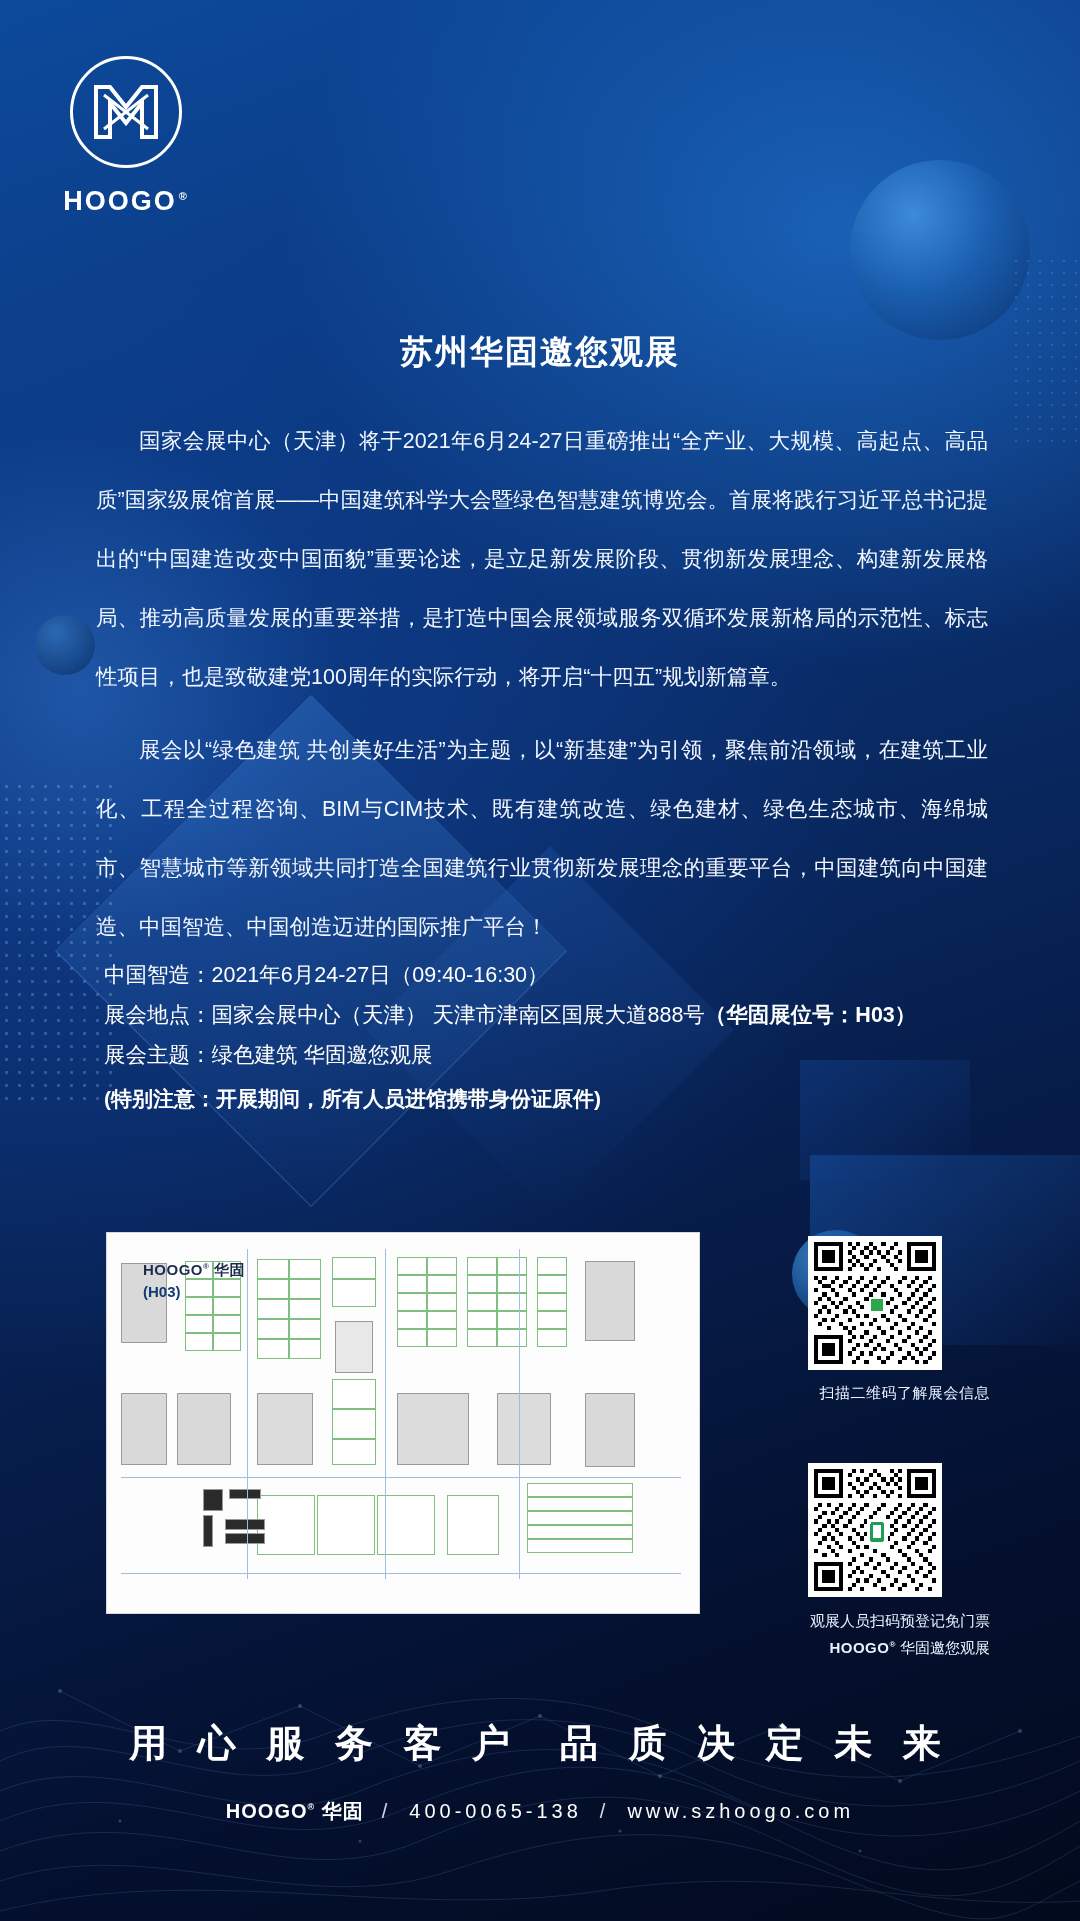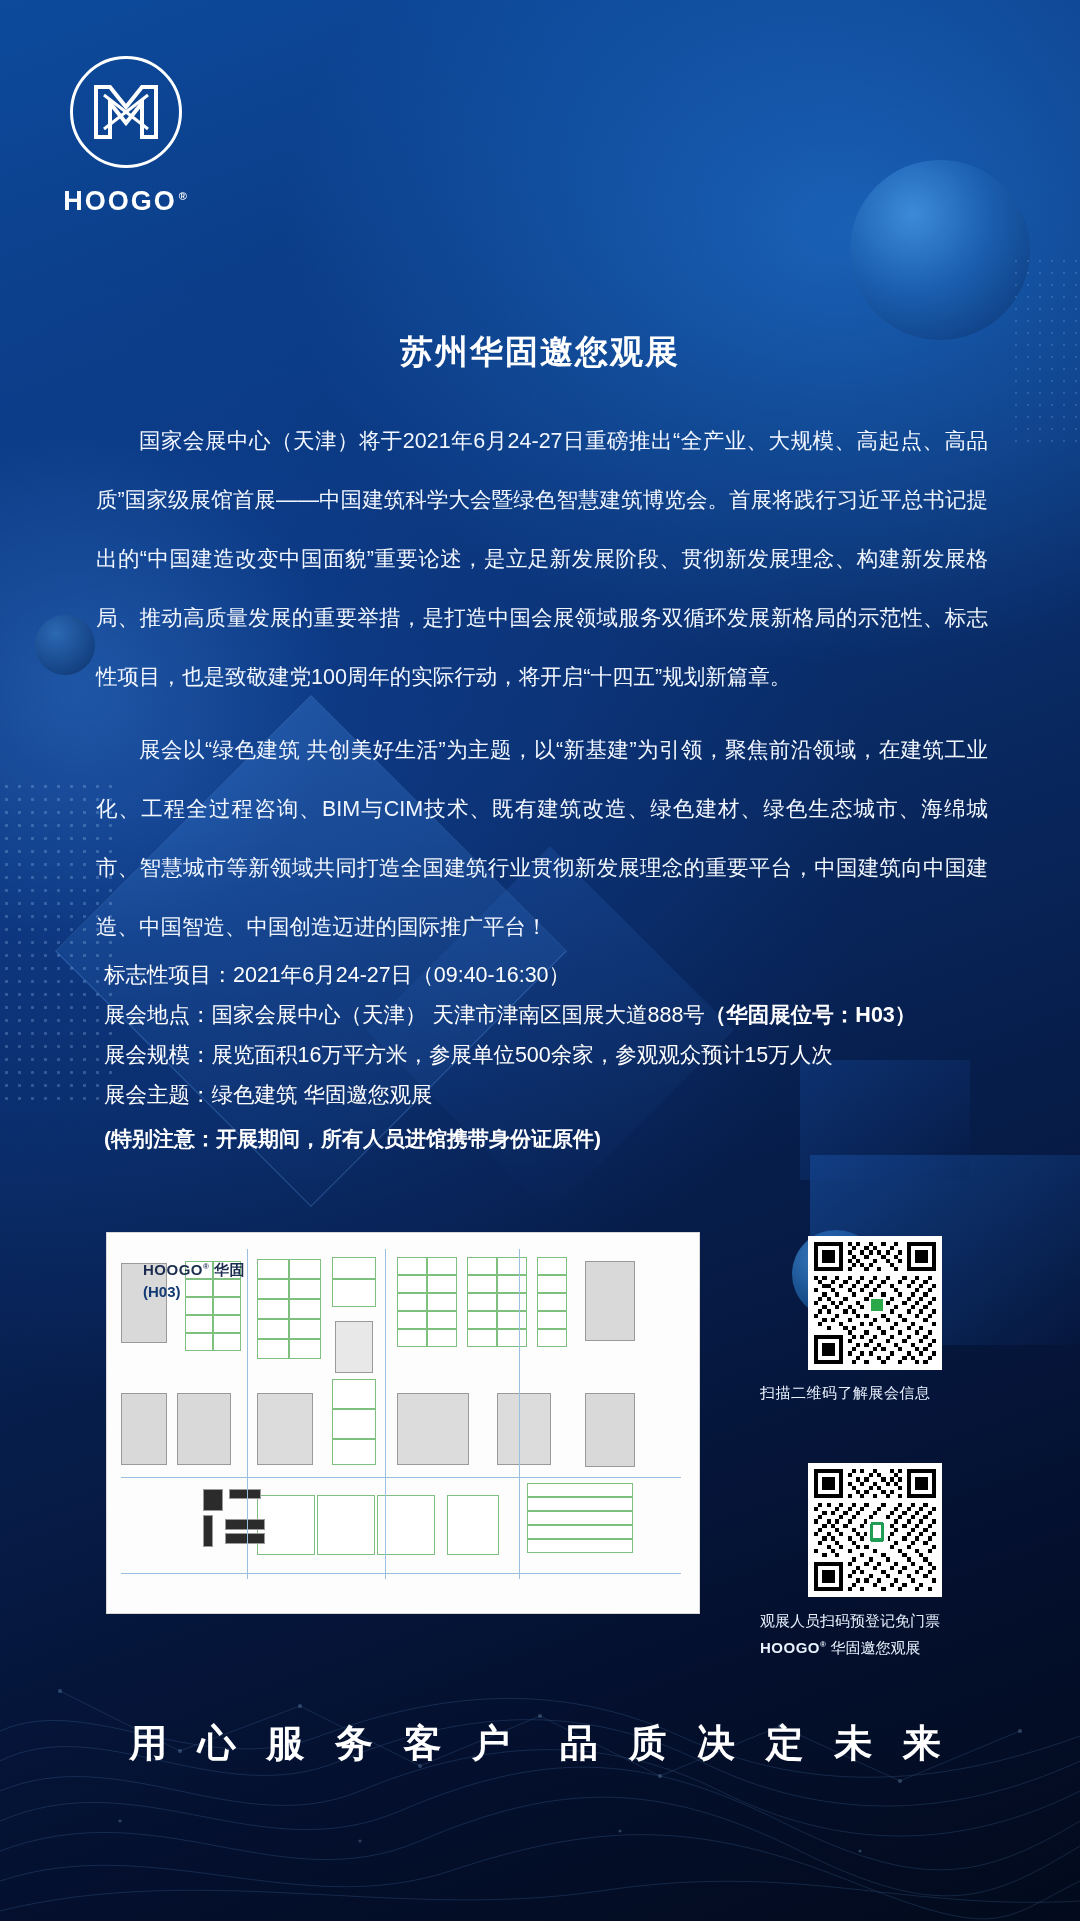--- a/index.html
+++ b/index.html
@@ -217,21 +217,21 @@
   }
   .fp-badge .b1 sup { font-size: 8px; }
   .fp-badge .b2 { font-size: 15px; font-weight: bold; margin-top: 3px; }
 
   
   .qr-col {
     position: absolute;
     top: 1236px;
     left: 760px;
     width: 230px;
-    text-align: left;
+    text-align: right;
   }
   .qr-box {
     width: 122px; height: 122px;
     margin: 0 auto;
     background: #ffffff;
     padding: 6px;
     box-sizing: content-box;
   }
   .qr-img { width: 122px; height: 122px; display: block; }
   .qr-caption {
@@ -310,27 +310,24 @@
 
   <div class="title-sub">苏州华固邀您观展</div>
 
   <div class="body-block">
     <p class="para">国家会展中心（天津）将于2021年6月24-27日重磅推出“全产业、大规模、高起点、高品质”国家级展馆首展——中国建筑科学大会暨绿色智慧建筑博览会。首展将践行习近平总书记提出的“中国建造改变中国面貌”重要论述，是立足新发展阶段、贯彻新发展理念、构建新发展格局、推动高质量发展的重要举措，是打造中国会展领域服务双循环发展新格局的示范性、标志性项目，也是致敬建党100周年的实际行动，将开启“十四五”规划新篇章。</p>
     <p class="para">展会以“绿色建筑 共创美好生活”为主题，以“新基建”为引领，聚焦前沿领域，在建筑工业化、工程全过程咨询、BIM与CIM技术、既有建筑改造、绿色建材、绿色生态城市、海绵城市、智慧城市等新领域共同打造全国建筑行业贯彻新发展理念的重要平台，中国建筑向中国建造、中国智造、中国创造迈进的国际推广平台！</p>
   </div>
 
   <div class="info-block">
     <div class="info-line">
-      <span>标志性项目：</span><span>2021年6月24-27日（09:40-16:30）</span>
+      <span>中国智造：</span><span>2021年6月24-27日（09:40-16:30）</span>
     </div>
     <div class="info-line">
       <span>展会地点：</span><span>国家会展中心（天津） 天津市津南区国展大道888号</span><b>（华固展位号：H03）</b>
-    </div>
-    <div class="info-line">
-      <span>展会规模：</span><span>展览面积16万平方米，参展单位500余家，参观观众预计15万人次</span>
     </div>
     <div class="info-line">
       <span>展会主题：</span><span>绿色建筑 华固邀您观展</span>
     </div>
     <div class="info-note">(特别注意：开展期间，所有人员进馆携带身份证原件)</div>
   </div>
 
   <div class="floorplan">
     <div class="fp-canvas">
 
@@ -887,14 +884,17 @@
       <circle cx="120" cy="330" r="1.6"></circle>
         <circle cx="360" cy="350" r="1.6"></circle>
         <circle cx="620" cy="340" r="1.6"></circle>
       <circle cx="860" cy="360" r="1.6"></circle>
     </g>
   </svg>
 
   <div class="footer-slogan">
     <span>用 心 服 务 客 户</span><span class="gap"></span><span>品 质 决 定 未 来</span>
   </div>
+  <div class="footer-contact">
+    <span class="brand"><span>HOOGO</span><sup>®</sup> <span>华固</span></span><span class="sep">/</span><span>400-0065-138</span><span class="sep">/</span><span>www.szhoogo.com</span>
+  </div>
 
 </div>
 
 </body></html>

